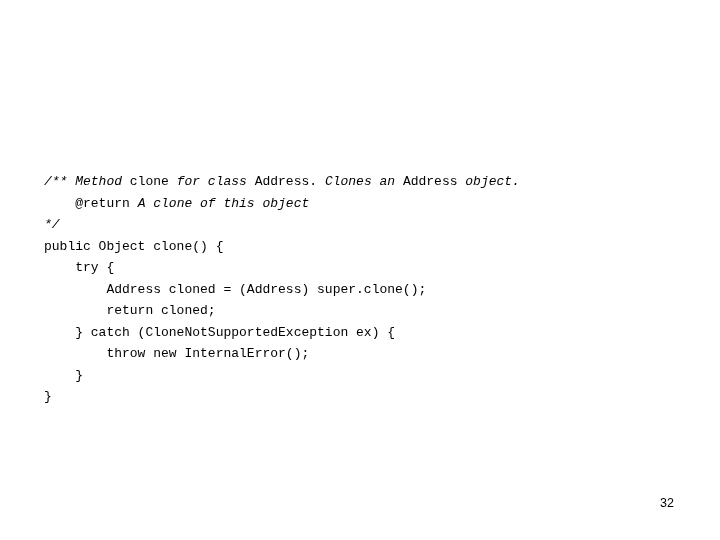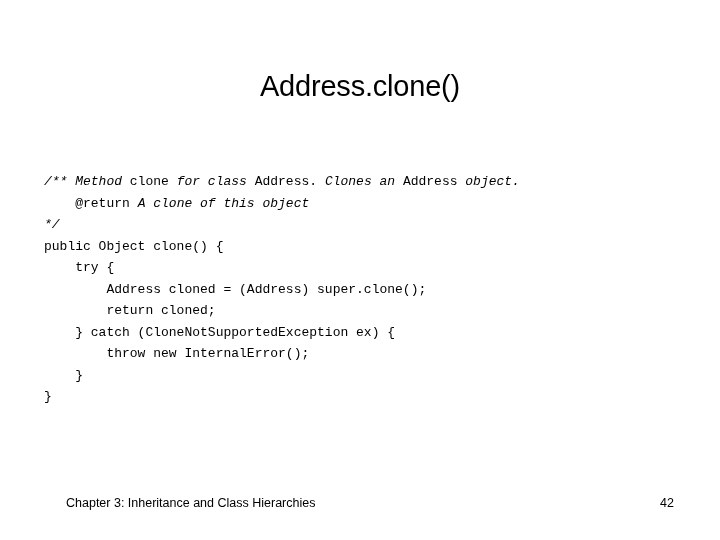--- a/index.html
+++ b/index.html
@@ -74,21 +74,19 @@
     color: #000000;
     text-align: right;
     white-space: pre;
   }
 </style>
 </head>
 <body>
 
 <div id="slide">
 
-  <h1 id="slide-title">Address.clone()</h1>
 
   <pre id="code-block"><div class="code-line"><span class="it">/** </span><span class="it">Method </span><span>clone </span><span class="it">for class </span><span>Address. </span><span class="it">Clones an </span><span>Address </span><span class="it">object.</span></div><div class="code-line"><span>    @return </span><span class="it">A clone of this object</span></div><div class="code-line"><span class="it">*/</span></div><div class="code-line"><span>public Object clone() {</span></div><div class="code-line"><span>    try {</span></div><div class="code-line"><span>        Address cloned = (Address) super.clone();</span></div><div class="code-line"><span>        return cloned;</span></div><div class="code-line"><span>    } catch (CloneNotSupportedException ex) {</span></div><div class="code-line"><span>        throw new InternalError();</span></div><div class="code-line"><span>    }</span></div><div class="code-line"><span>}</span></div></pre>
 
-  <div id="footer-text">Chapter 3: Inheritance and Class Hierarchies</div>
 
-  <div id="page-number">42</div>
+  <div id="page-number">32</div>
 
 </div>
 
 </body></html>

